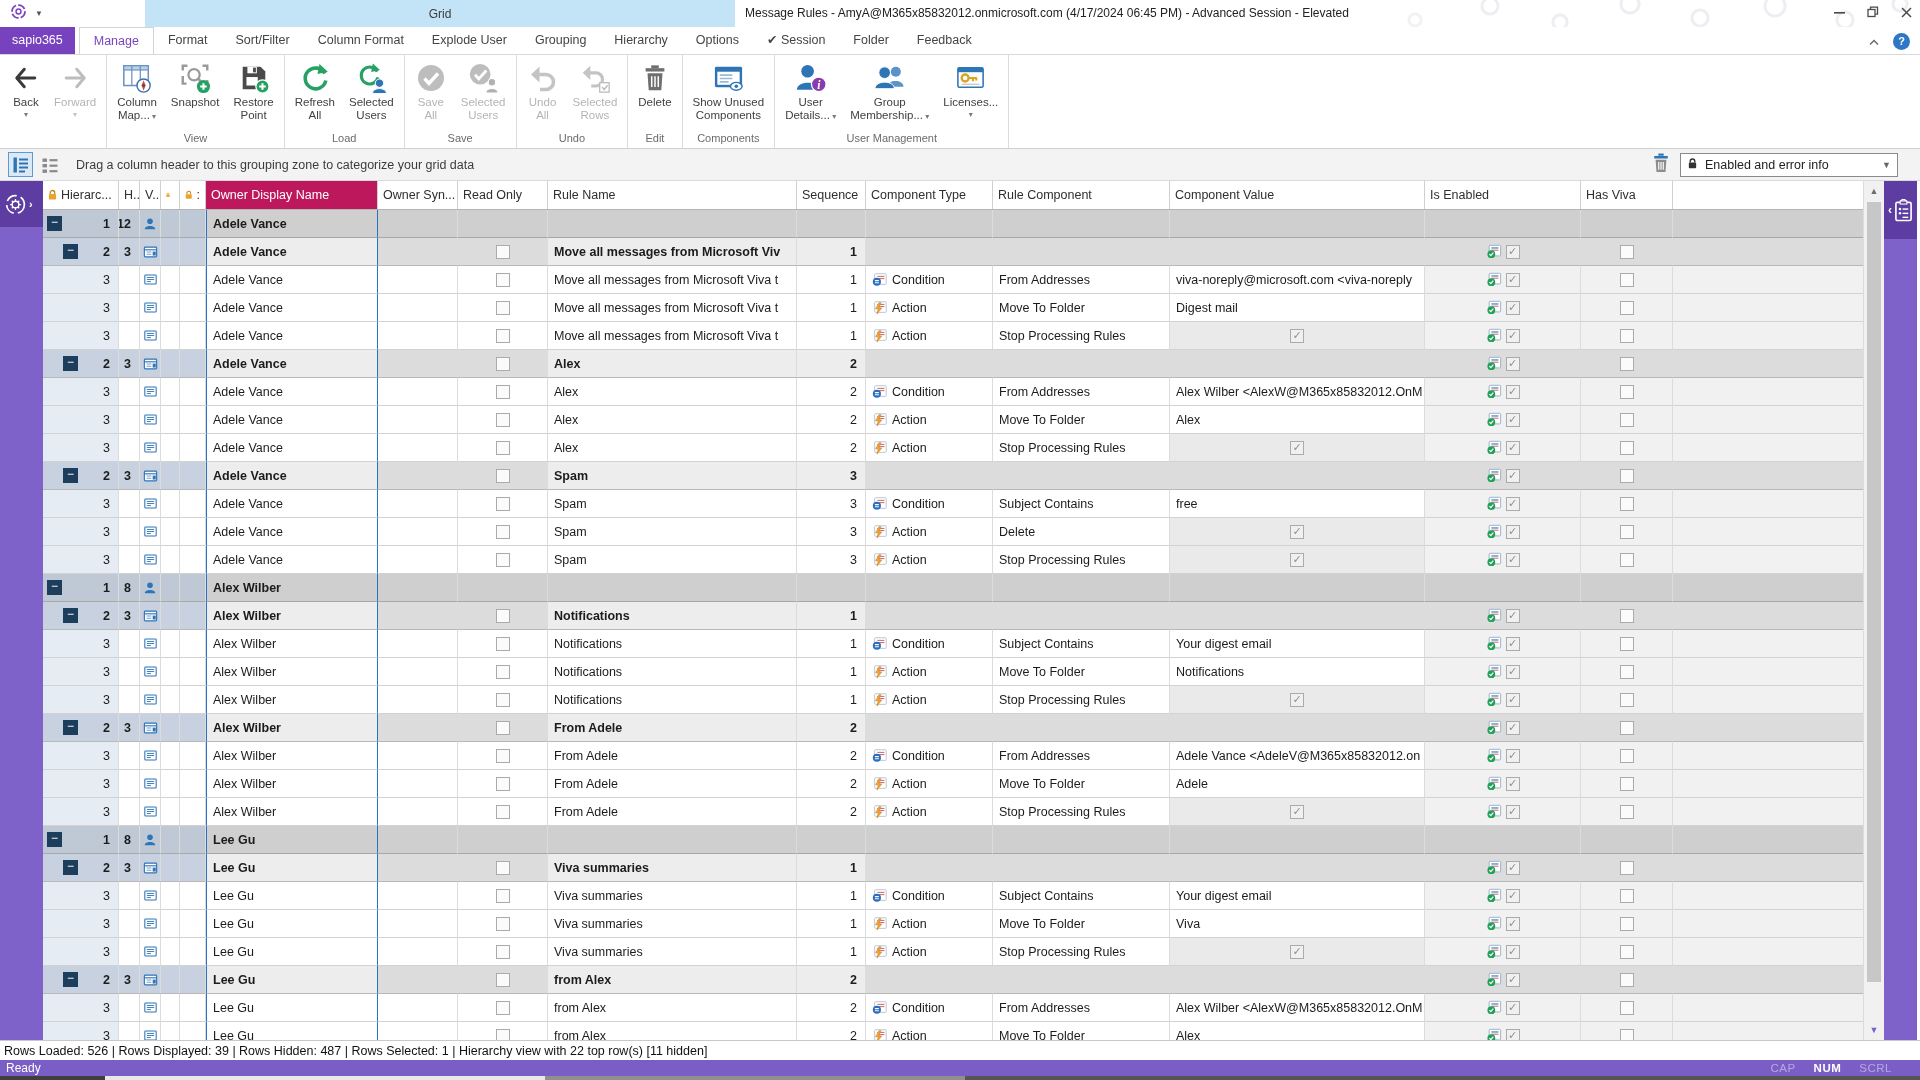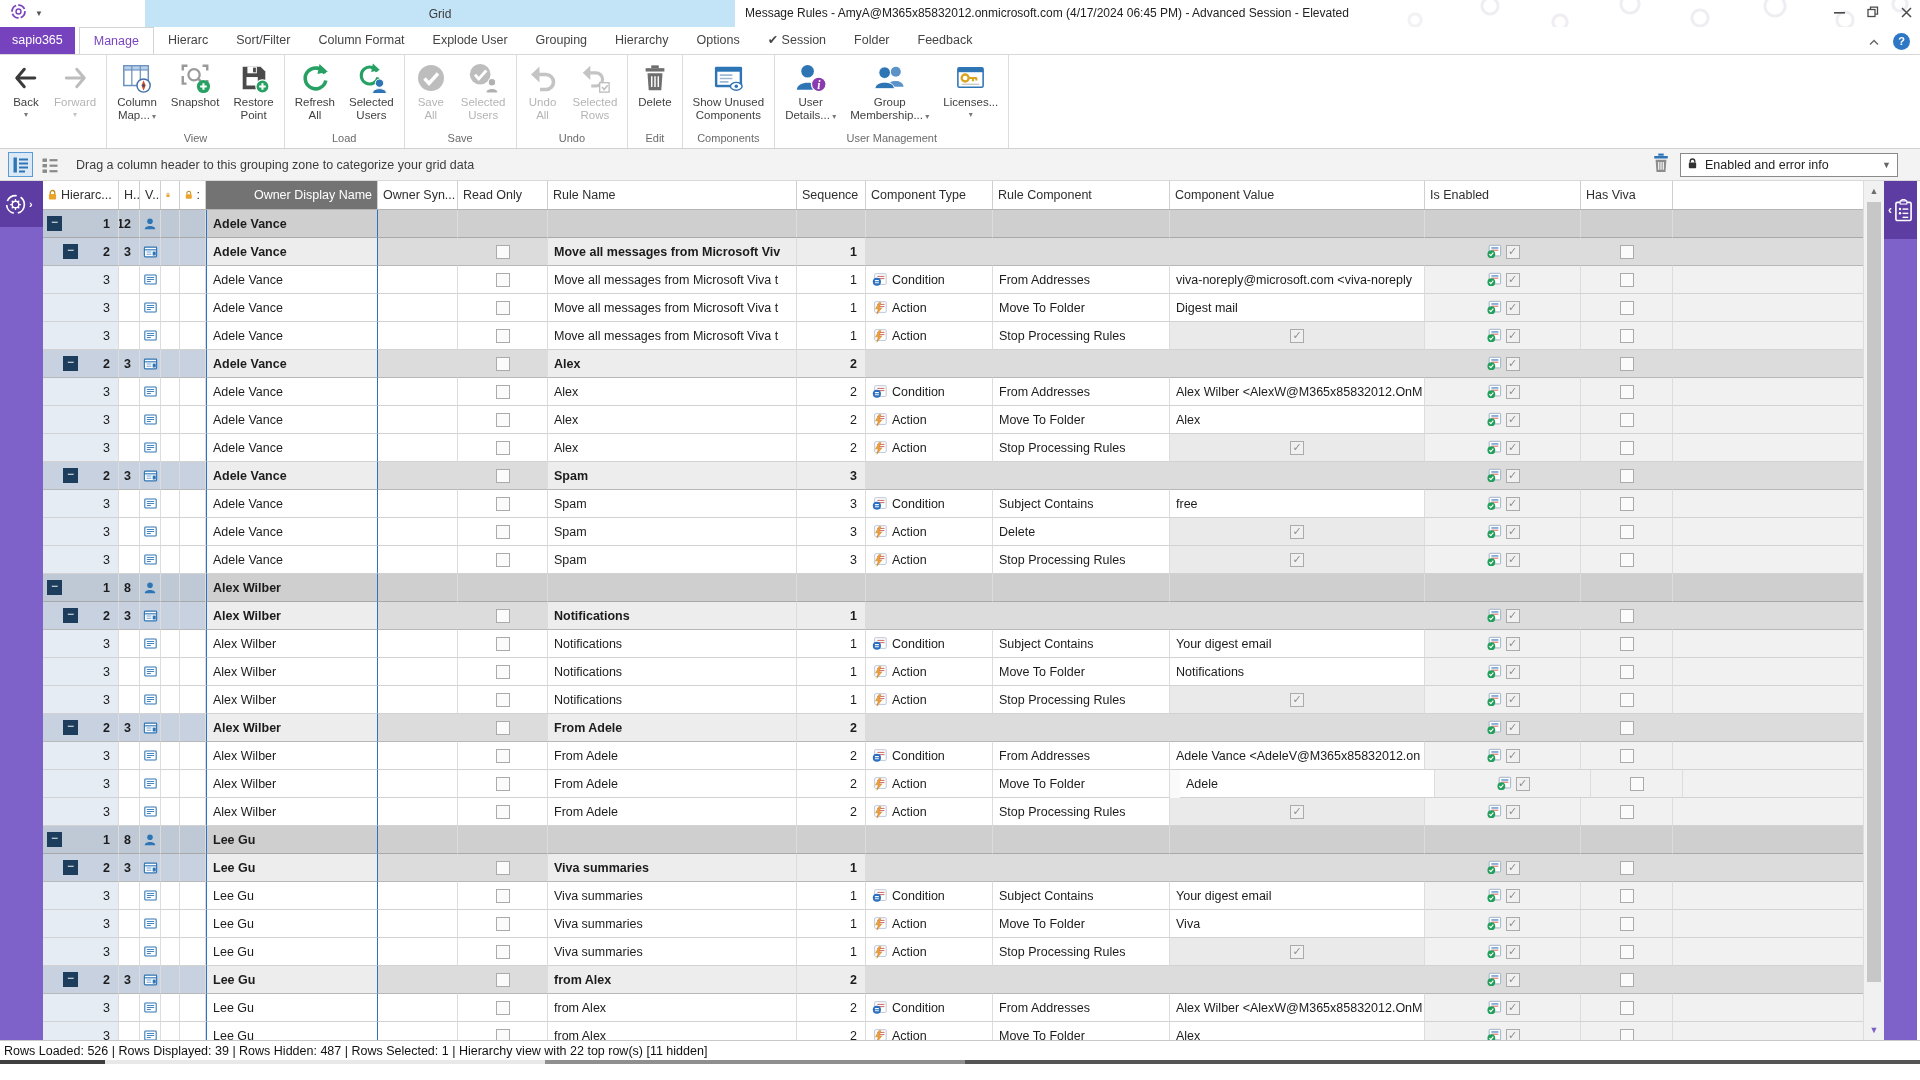--- a/index.html
+++ b/index.html
@@ -60,21 +60,21 @@
 
   
   .gridregion { height:859px; display:flex; position:relative; }
   .leftstrip { width:43px; background:#7e62c9; position:relative; flex:none; }
   .strip-box { position:absolute; top:0; left:0; width:43px; height:46px; background:#5d3da1; display:flex; align-items:center; padding-left:3px; }
   .strip-chev { color:#fff; font-size:11px; font-weight:bold; margin-left:1px; }
   .gridmain { flex:1; overflow:hidden; display:flex; flex-direction:column; background:#fafafa; }
   .hrow { height:29px; display:flex; border-bottom:1px solid #b5b5b5; background:#fff; flex:none; }
   .hcell { height:100%; border-right:1px solid #d0d0d0; font-size:12.5px; color:#2f2f2f; display:flex; align-items:center;
     padding:0 5px; gap:4px; overflow:hidden; white-space:nowrap; flex:none; background:#fff; }
-  .hcell.sel { background:#737373; color:#fff;justify-content:flex-end; }
+  .hcell.sel { background:#be185d; color:#fff; }
   .hcell.fill { flex:1; border-right:none; }
   .rows { flex:1; overflow:hidden; }
   .row { display:flex; height:28px; }
   .cell { height:28px; border-right:1px solid #dcdcdc; border-bottom:1px solid #d2d2d2; font-size:12.5px; color:#1c1c1c;
     display:flex; align-items:center; overflow:hidden; white-space:nowrap; flex:none; padding:0 6px; background:#fff; }
   .cell.fill { flex:1; border-right:none; padding:0; }
   .cell.owner { border-left:1px solid #2a72c3; border-right:1px solid #2a72c3; }
   .cell.hier { padding:0 4px 0 2px; }
   .cell.h, .cell.seq { justify-content:flex-end; padding-right:8px; }
   .cell.v, .cell.ro, .cell.err { justify-content:center; padding:0; }
@@ -147,21 +147,21 @@
       <div><svg width="11" height="11">
             <path d="M1 1 L10 10 M10 1 L1 10" stroke="#4a4a4a" stroke-width="1.5"></path>
           </svg></div>
     </div>
   </div>
 
   <div class="tabrow">
     <div id="tabs" style="display:flex;">
         <div class="tab sapio">sapio365</div>
         <div class="tab active">Manage</div>
-        <div class="tab">Hierarc</div>
+        <div class="tab">Format</div>
         <div class="tab">Sort/Filter</div>
         <div class="tab">Column Format</div>
         <div class="tab">Explode User</div>
         <div class="tab">Grouping</div>
         <div class="tab">Hierarchy</div>
         <div class="tab">Options</div>
         <div class="tab">✔ Session</div>
         <div class="tab">Folder</div>
         <div class="tab">Feedback</div>
       </div>
@@ -1397,21 +1397,21 @@
             <div class="cell seq" style="width: 69px;">2</div>
             <div class="cell ctype" style="width: 127px;">
               <svg viewBox="0 0 18 16" width="16" height="15">
                 <rect x="3" y="1.5" width="13" height="12" rx="1" fill="#fff" stroke="#b9c6d6" stroke-width="1.1"></rect>
                 <path d="M6 4.5 h8 M6 7 h8" stroke="#c3524a" stroke-width="1"></path>
                 <path d="M8 2.5 L4 9.5 h3 l-1.5 6 L11 8.5 h-3 l2-6 z" fill="#f0a23c" stroke="#c87f1e" stroke-width="0.6"></path>
               </svg>
               <span class="ctxt">Action</span>
             </div>
             <div class="cell rcomp" style="width: 177px;">Move To Folder</div>
-            <div class="cell cval" style="width: 255px; margin-left: 10px;">Adele</div>
+            <div class="cell cval" style="width: 255px;">Adele</div>
             <div class="cell en" style="width: 156px;">
               <svg viewBox="0 0 18 17" width="16" height="15">
                 <rect x="3.5" y="1.5" width="13" height="12" rx="1" fill="#fff" stroke="#9db0c4" stroke-width="1.1"></rect>
                 <path d="M6 4.5 h8" stroke="#2a6fc0" stroke-width="1.2"></path>
                 <path d="M6 7 h8" stroke="#c3524a" stroke-width="1"></path>
                 <circle cx="6" cy="11.5" r="4.4" fill="#22a05a"></circle>
                 <path d="M3.8 11.5 l1.6 1.8 2.8-3.4" stroke="#fff" stroke-width="1.3" fill="none"></path>
               </svg>
               <span class="cb on">✓</span>
             </div>
@@ -1826,19 +1826,27 @@
             <path d="M9 15 h6" stroke="#fff" stroke-width="1.5"></path>
             <path d="M9 19.2 h6" stroke="#fff" stroke-width="1.5"></path>
           </svg>
       </div>
     </div>
   </div>
 
   <div class="statusline">
       <span>Rows Loaded: 526 | Rows Displayed: 39 | Rows Hidden: 487 | Rows Selected: 1 | Hierarchy view with 22 top row(s) [11 hidden]</span>
     </div>
+  <div class="purplebar">
+    <span class="ready">Ready</span>
+    <span class="kbd">
+      <span class="dim">CAP</span>
+      <span class="lit">NUM</span>
+      <span class="dim">SCRL</span>
+    </span>
+  </div>
   <div class="bottomstrip">
     <div style="width:105px;background:#3f3f3f;"></div>
     <div style="width:440px;background:#e8e8e8;"></div>
     <div style="width:420px;background:#8f8f8f;"></div>
     <div style="flex:1;background:#555;"></div>
   </div>
 </div>
 
 </body></html>

